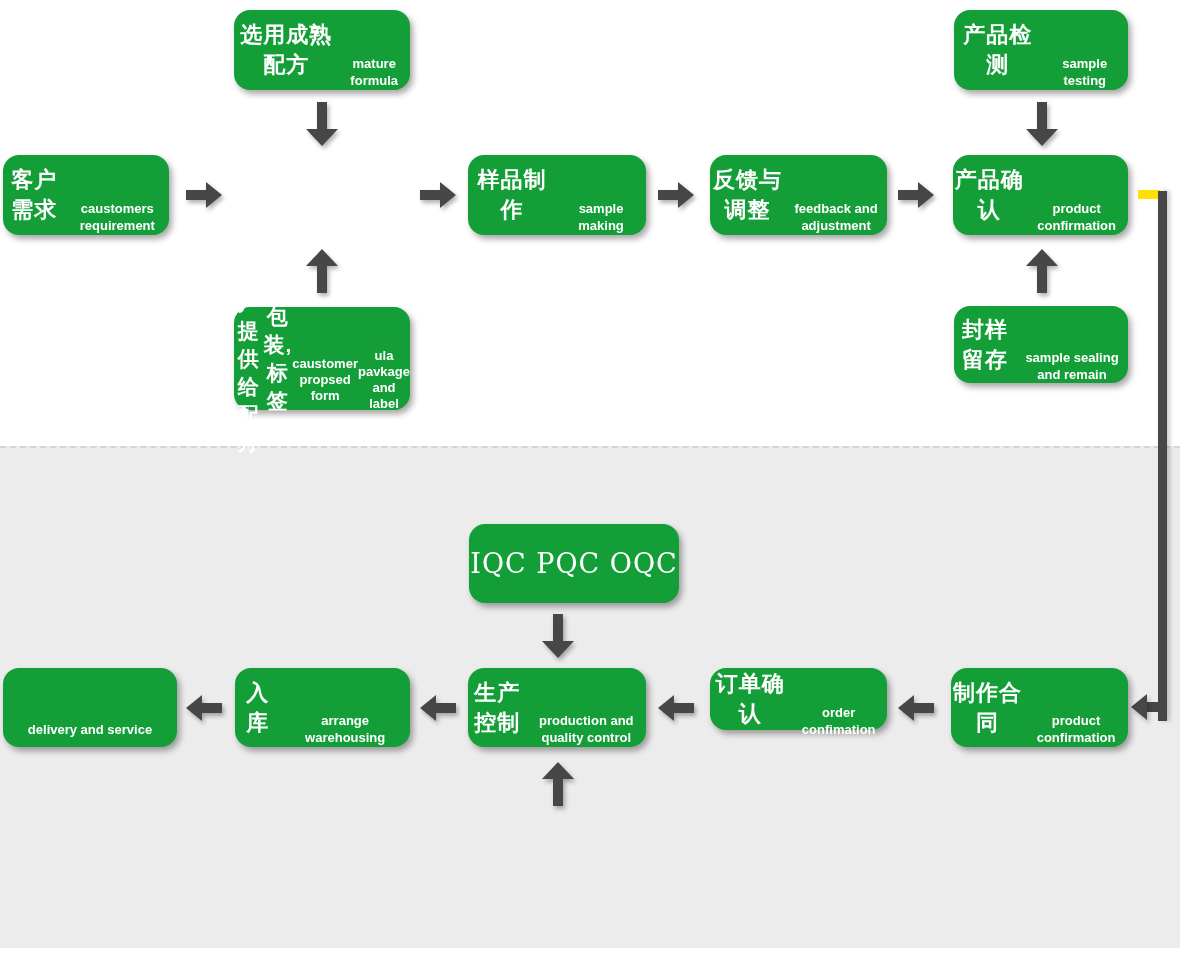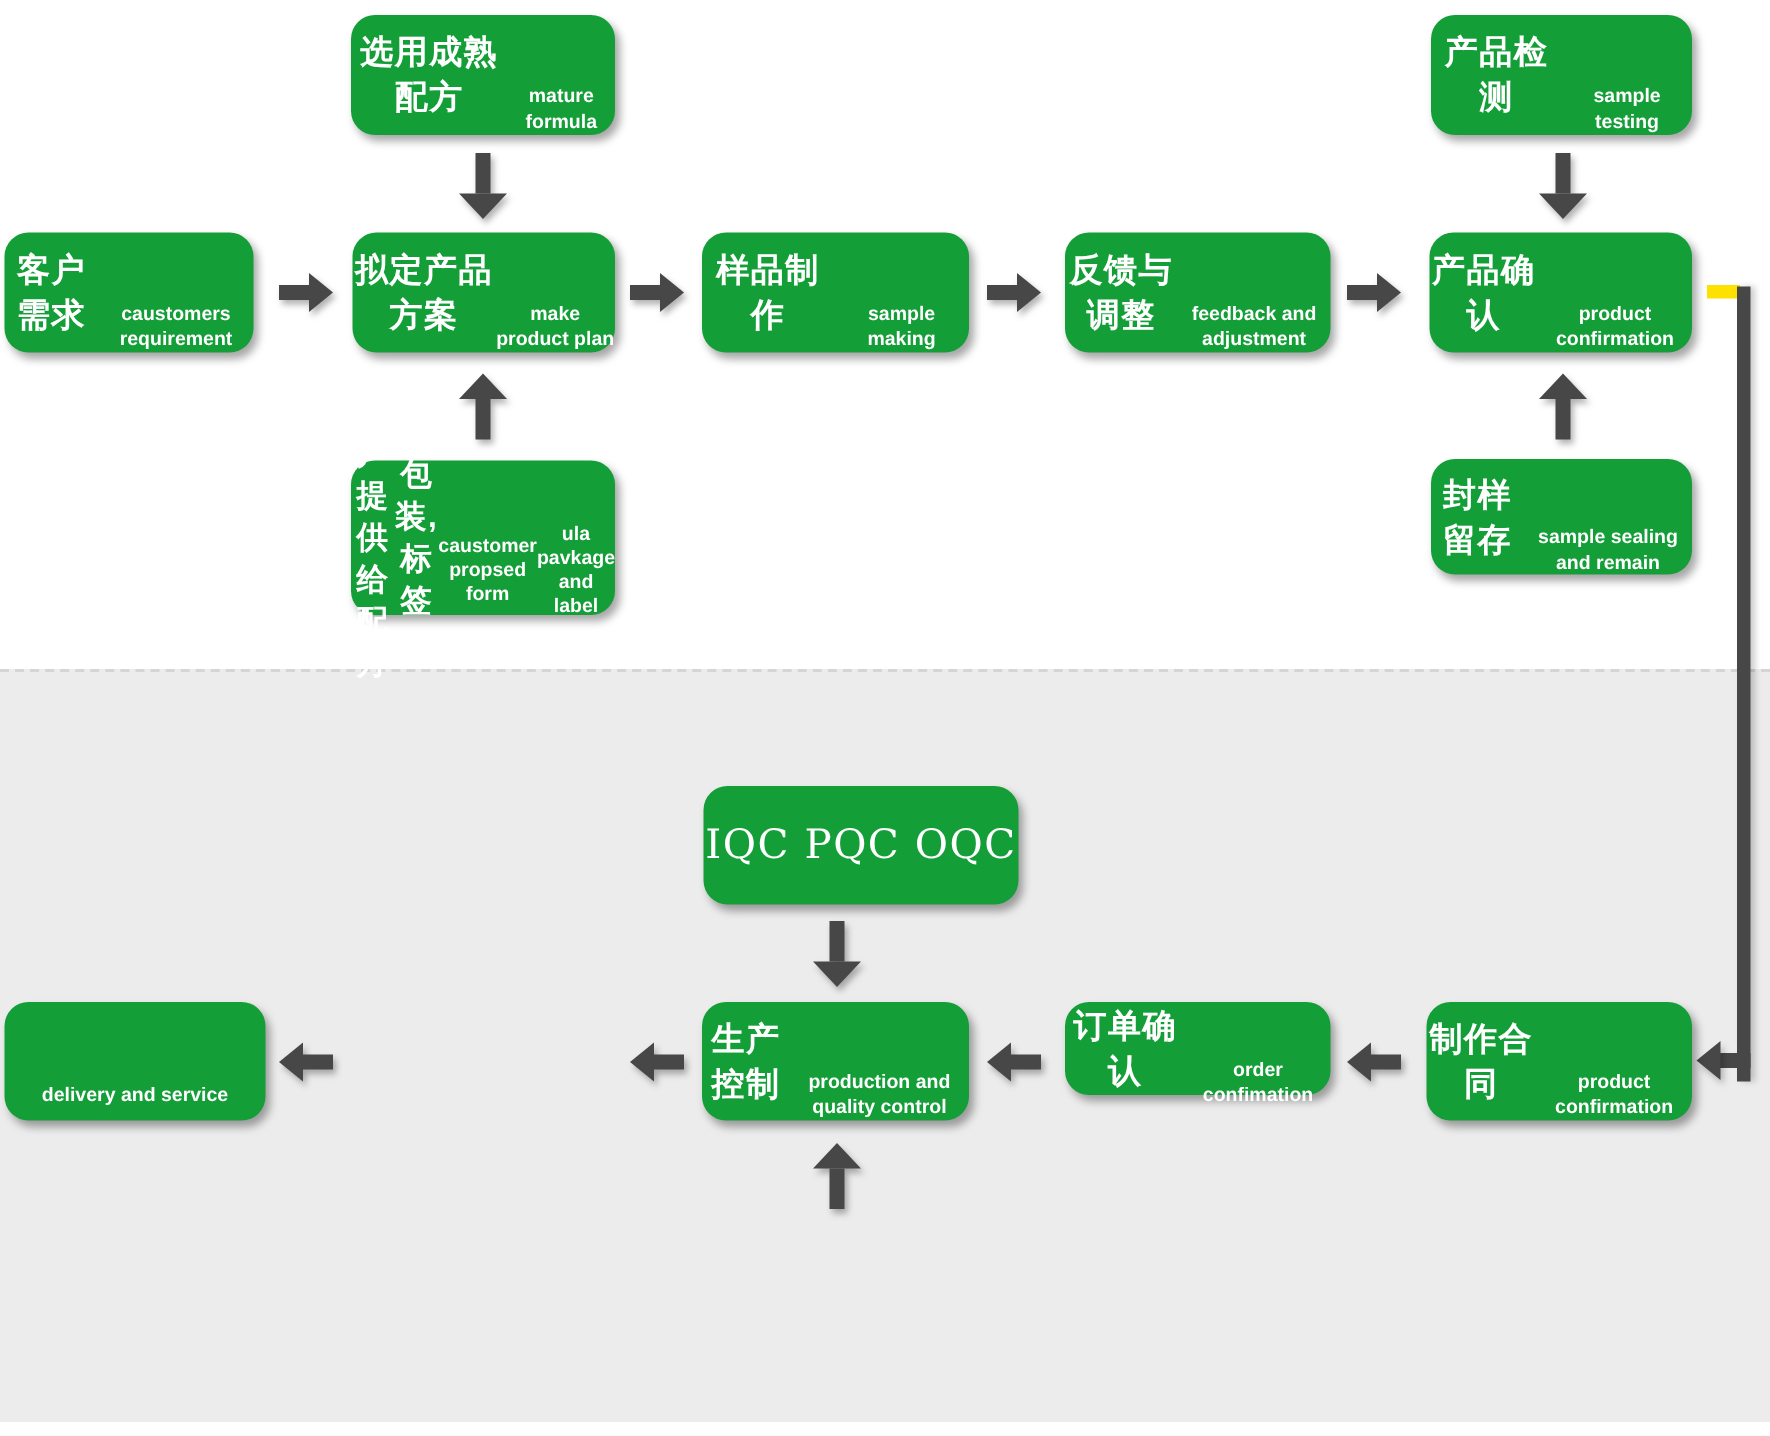--- a/index.html
+++ b/index.html
@@ -95,24 +95,20 @@
     </div>
 
   <div class="node" style="left:3px;top:155px;width:166px;height:80px">
     <div class="zh">客户需求</div>
     <div class="en">caustomers requirement</div>
   </div>
   <div class="arr right" style="left:186px;top:182px">
       <span class="stem"></span>
       <span class="head"></span>
     </div>
-  <div class="node" style="left:235px;top:155px;width:175px;height:80px">
-    <div class="zh">拟定产品方案</div>
-    <div class="en">make product plan</div>
-  </div>
   <div class="arr right" style="left:420px;top:182px">
       <span class="stem"></span>
       <span class="head"></span>
     </div>
   <div class="node" style="left:468px;top:155px;width:178px;height:80px">
     <div class="zh">样品制作</div>
     <div class="en">sample making</div>
   </div>
   <div class="arr right" style="left:658px;top:182px">
       <span class="stem"></span>
@@ -159,20 +155,24 @@
       <span class="head"></span>
     </div>
 
   <div class="node" style="left:3px;top:668px;width:174px;height:79px">
     <div class="en">delivery and service</div>
   </div>
   <div class="arr left" style="left:186px;top:695px">
       <span class="stem"></span>
       <span class="head"></span>
     </div>
+  <div class="node" style="left:235px;top:668px;width:175px;height:79px">
+    <div class="zh">入库</div>
+    <div class="en">arrange warehousing</div>
+  </div>
   <div class="arr left" style="left:420px;top:695px">
       <span class="stem"></span>
       <span class="head"></span>
     </div>
   <div class="node" style="left:468px;top:668px;width:178px;height:79px">
     <div class="zh">生产控制</div>
     <div class="en">production and quality control</div>
   </div>
   <div class="arr left" style="left:658px;top:695px">
       <span class="stem"></span>

